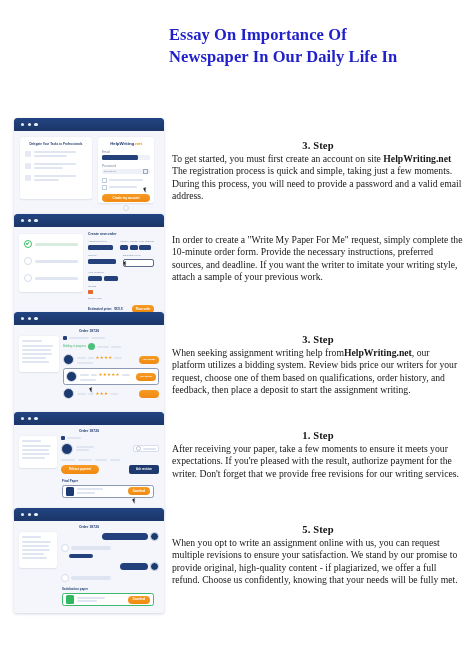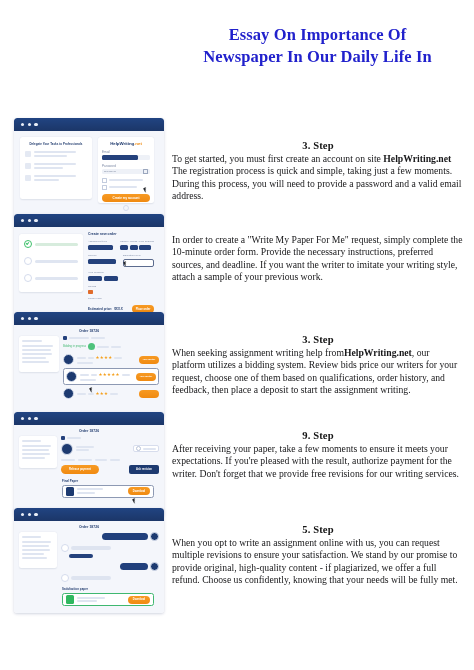--- a/index.html
+++ b/index.html
@@ -20,24 +20,23 @@
     position: absolute;
     left: 0; top: 0;
     width: 474px;
     height: 670px;
     background: #ffffff;
   }
 
   
   #title-block {
     position: absolute;
-    left: 175px;
+    left: 169px;
     top: 24px;
     width: 285px;
-    text-align: center;
   }
   #title-block .title-line {
     color: #2121cc;
     font-weight: bold;
     font-size: 16.5px;
     line-height: 22px;
     letter-spacing: 0.1px;
     font-family: "Liberation Serif", "DejaVu Serif", serif;
   }
 
@@ -240,21 +239,21 @@
   <div class="step-block" style="top:234px;">
     <p class="step-body"><span>In order to create a "Write My Paper For Me" request, simply complete the 10-minute order form. Provide the necessary instructions, preferred sources, and deadline. If you want the writer to imitate your writing style, attach a sample of your previous work.</span><b></b><span></span></p>
   </div>
 
   <div class="step-block" style="top:334px;">
     <div class="step-head">3. Step</div>
     <p class="step-body"><span>When seeking assignment writing help from</span><b>HelpWriting.net</b><span>, our platform utilizes a bidding system. Review bids price our writers for your request, choose one of them based on qualifications, order history, and feedback, then place a deposit to start the assignment writing.</span></p>
   </div>
 
   <div class="step-block" style="top:430px;">
-    <div class="step-head">9. Step</div>
+    <div class="step-head">1. Step</div>
     <p class="step-body"><span>After receiving your paper, take a few moments to ensure it meets your expectations. If you're pleased with the result, authorize payment for the writer. Don't forget that we provide free revisions for our writing services.</span><b></b><span></span></p>
   </div>
 
   <div class="step-block" style="top:524px;">
     <div class="step-head">5. Step</div>
     <p class="step-body"><span>When you opt to write an assignment online with us, you can request multiple revisions to ensure your satisfaction. We stand by our promise to provide original, high-quality content - if plagiarized, we offer a full refund. Choose us confidently, knowing that your needs will be fully met.</span><b></b><span></span></p>
   </div>
 
   <div class="shot" style="top:118px;">
     <div class="browser-bar">

